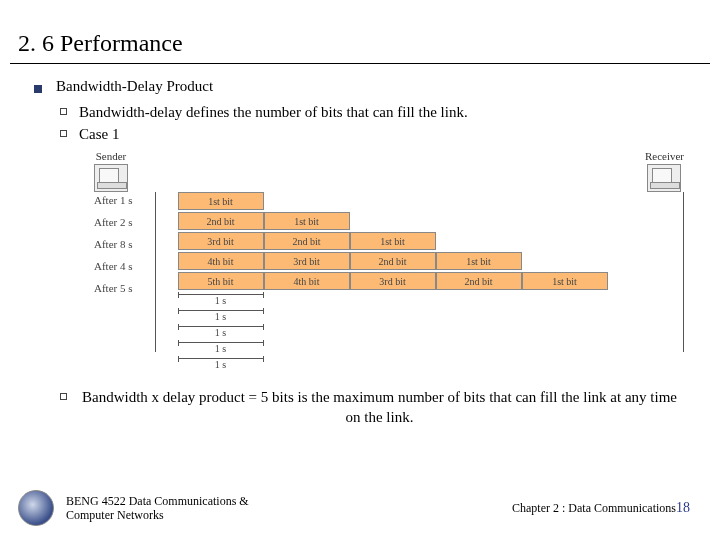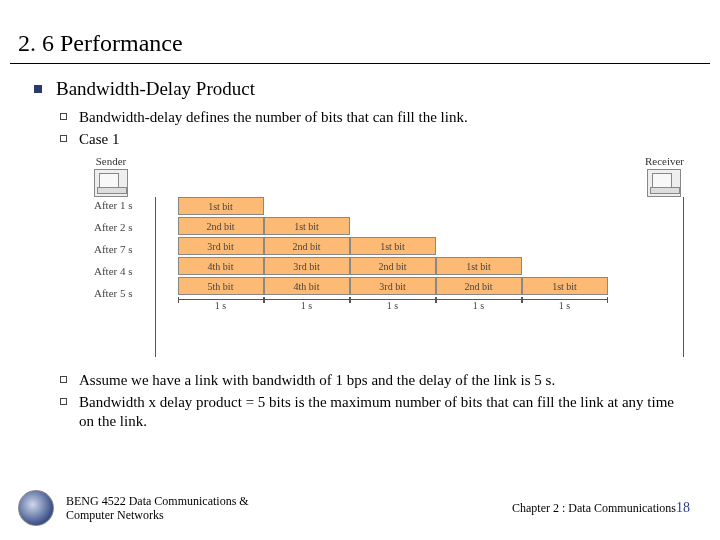--- a/index.html
+++ b/index.html
@@ -19,24 +19,24 @@
   .content { padding: 14px 0 0 34px; }
   .bullet-row { display: flex; align-items: flex-start; margin-bottom: 8px; }
   .sq-filled {
     width: 8px; height: 8px; background: #2a3a6a;
     margin-top: 7px; margin-right: 14px; flex-shrink: 0;
   }
   .sq-open {
     width: 7px; height: 7px; border: 1px solid #444;
     margin-top: 5px; margin-right: 12px; flex-shrink: 0;
   }
-  .b1-text { font-size: 19px; font-family: Liberation Serif, serif; }
+  .b1-text { font-size: 15px; font-family: Liberation Serif, serif; }
   .sub { padding-left: 26px; }
   .sub .bullet-row { margin-bottom: 2px; }
-  .b2-text { font-size: 15px; line-height: 1.3; }
+  .b2-text { font-size: 15px; line-height: 1.3; text-align: center; }
   .figure {
     margin: 6px 16px 10px 60px;
     width: 590px;
   }
   .fig-top { display: flex; justify-content: space-between; align-items: flex-end; font-size: 11px; color: #333; font-family: Georgia, serif; }
   .fig-top .mid { text-align: center; flex: 1; line-height: 1.3; }
   .comp {
     width: 34px; height: 28px;
     border: 1px solid #888; background: #eee;
     position: relative;
@@ -57,21 +57,21 @@
   .bit-row { display: flex; gap: 0; }
   .bit {
     width: 86px; height: 18px;
     border: 1px solid #888;
     background: #fdba74;
     font-size: 10px; color: #444;
     text-align: center; line-height: 17px;
     font-family: Georgia, serif;
   }
   .receiver-vline { width: 1px; height: 160px; background: #555; }
-  .axis { display: flex; margin-top: 2px; }
+  .axis { display: flex; margin-top: 2px; flex-direction: column; }
   .axis-cell {
     width: 86px; height: 16px;
     border-top: 1px solid #555;
     position: relative;
     font-size: 10px; color: #444; text-align: center;
     font-family: Georgia, serif;
   }
   .axis-cell::before, .axis-cell::after {
     content: ""; position: absolute; top: -3px; width: 1px; height: 6px; background: #555;
   }
@@ -126,21 +126,21 @@
       <div class="endpoint">
         <span>Receiver</span>
         <div class="comp"></div>
       </div>
     </div>
 
     <div class="rows-wrap">
       <div class="labels-col" id="row-labels">
           <div style="height: 20px;">After 1 s</div>
           <div style="height: 20px;">After 2 s</div>
-          <div style="height: 20px;">After 7 s</div>
+          <div style="height: 20px;">After 8 s</div>
           <div style="height: 20px;">After 4 s</div>
           <div style="height: 20px;">After 5 s</div>
         </div>
       <div class="vline"></div>
       <div class="grid-col" id="bit-grid">
       <div class="bit-row">
             <div class="bit">1st bit</div>
           </div>
           <div class="bit-row">
             <div class="bit">2nd bit</div>
@@ -172,24 +172,20 @@
             <div class="axis-cell">1 s</div>
           </div>
         </div>
       <div class="receiver-vline"></div>
     </div>
   </div>
 
   <div class="sub lower-bullets">
     <div class="bullet-row">
       <div class="sq-open"></div>
-      <div class="b2-text">Assume we have a link with bandwidth of 1 bps and the delay of the link is 5 s.</div>
-    </div>
-    <div class="bullet-row">
-      <div class="sq-open"></div>
       <div class="b2-text">Bandwidth x delay product = 5 bits is the maximum number of bits that can fill the link at any time on the link.</div>
     </div>
   </div>
 </div>
 
 <div class="footer">
   <div class="logo"></div>
   <div class="course">BENG 4522 Data Communications &amp; Computer Networks</div>
   <div class="chapter">Chapter 2 : Data Communications</div>
   <div class="pagenum">18</div>

